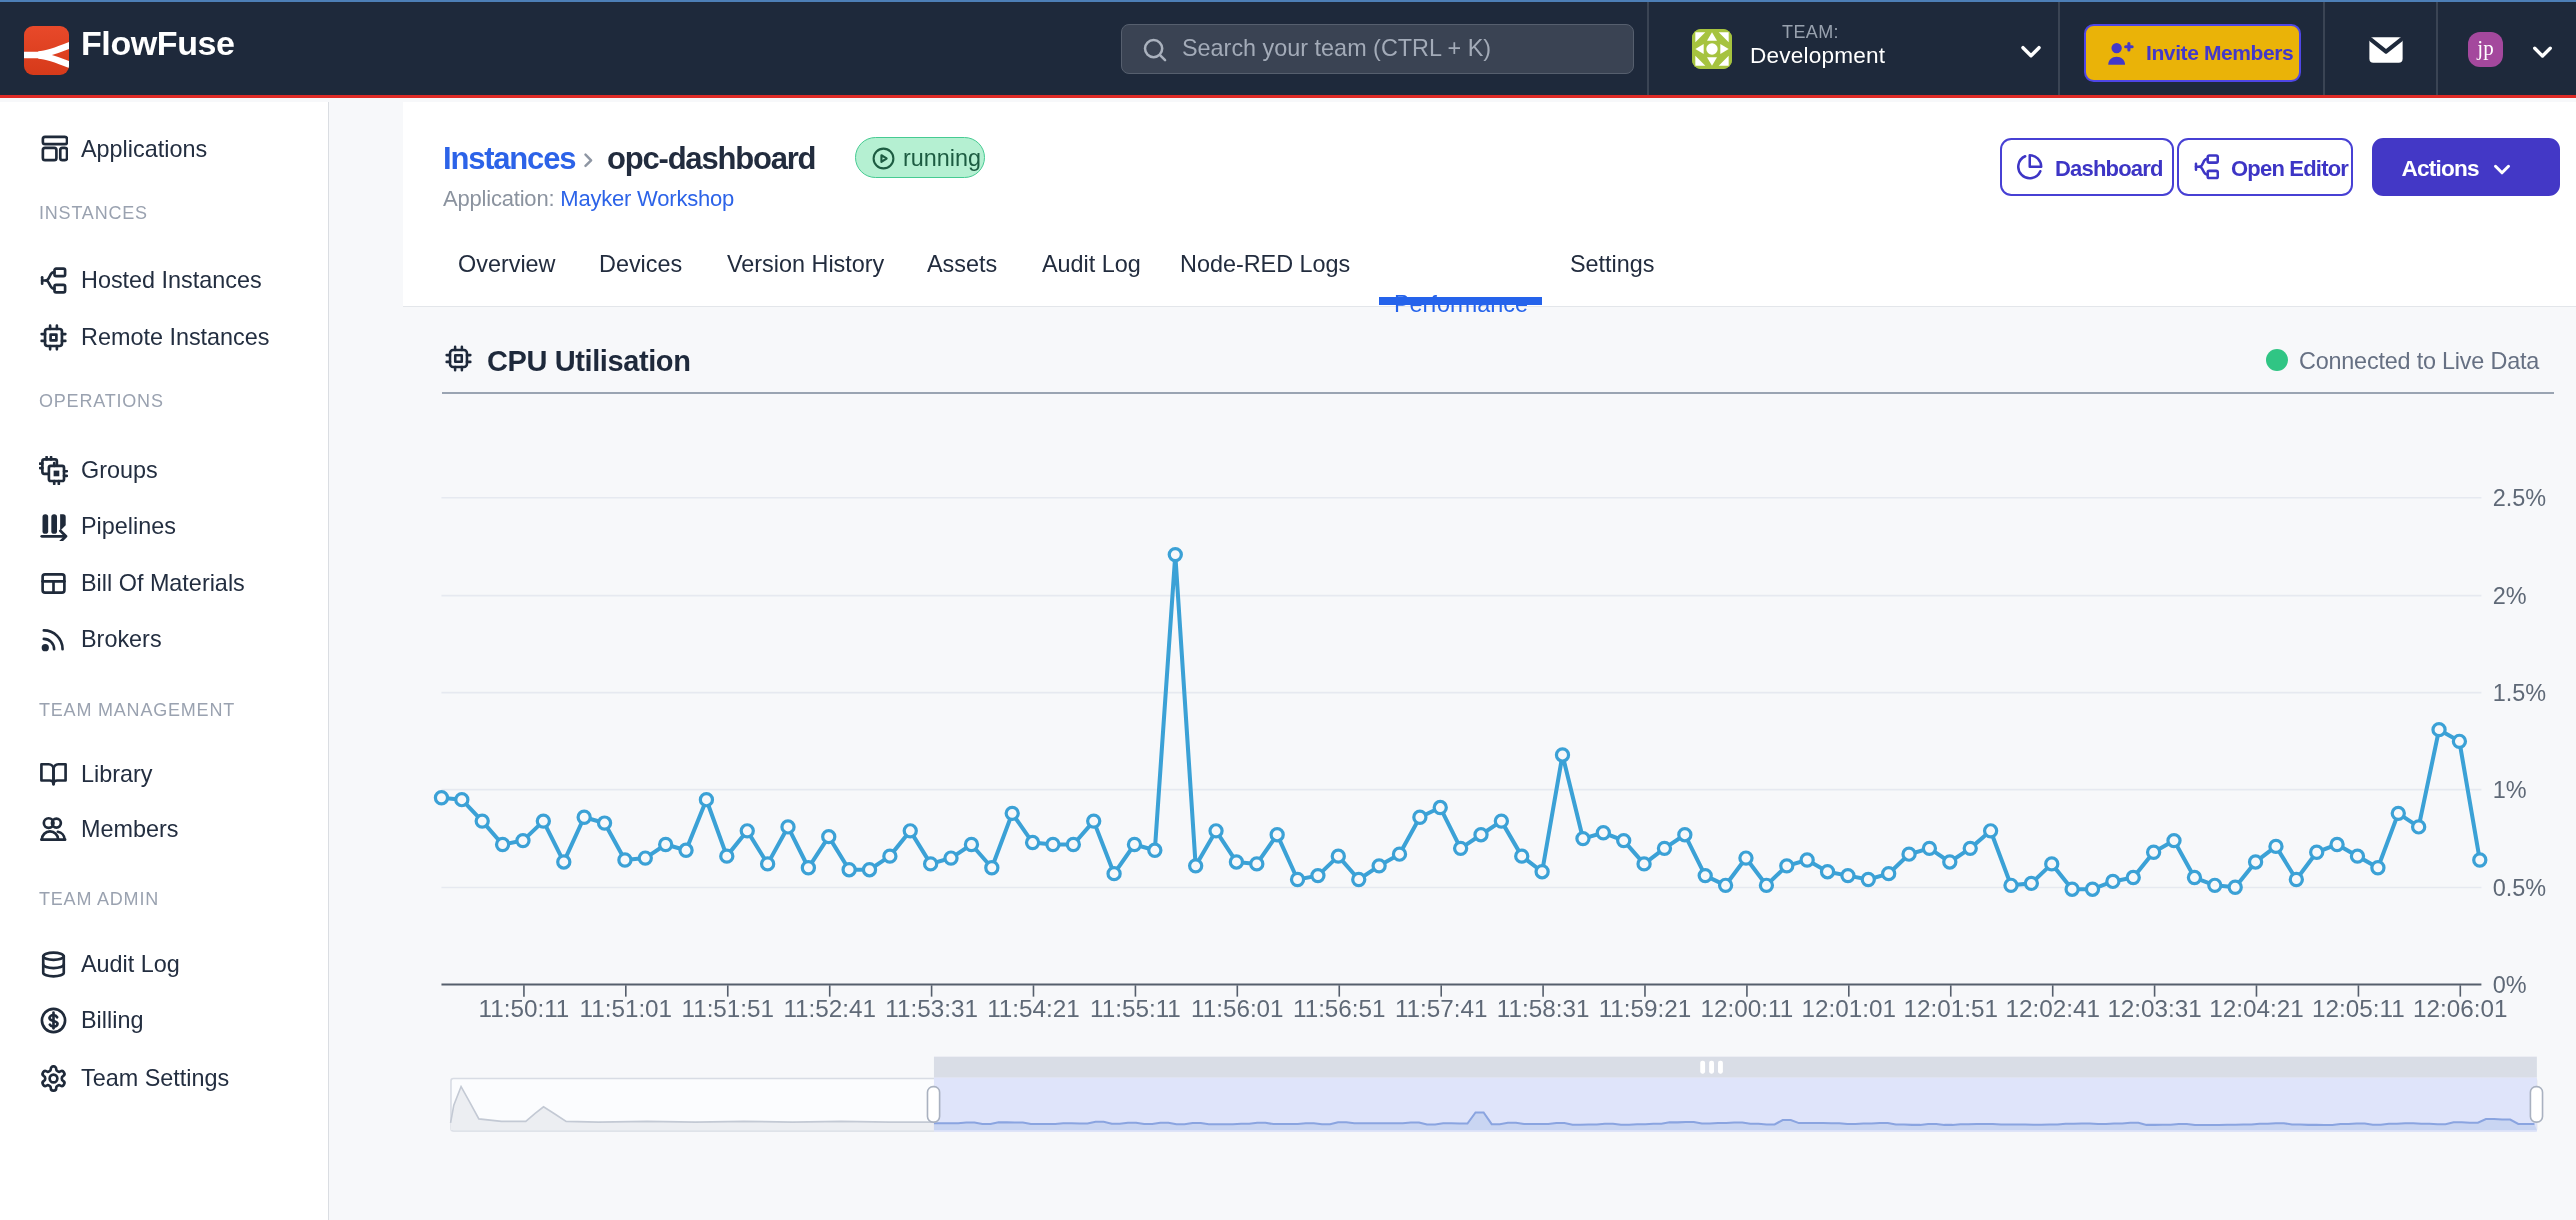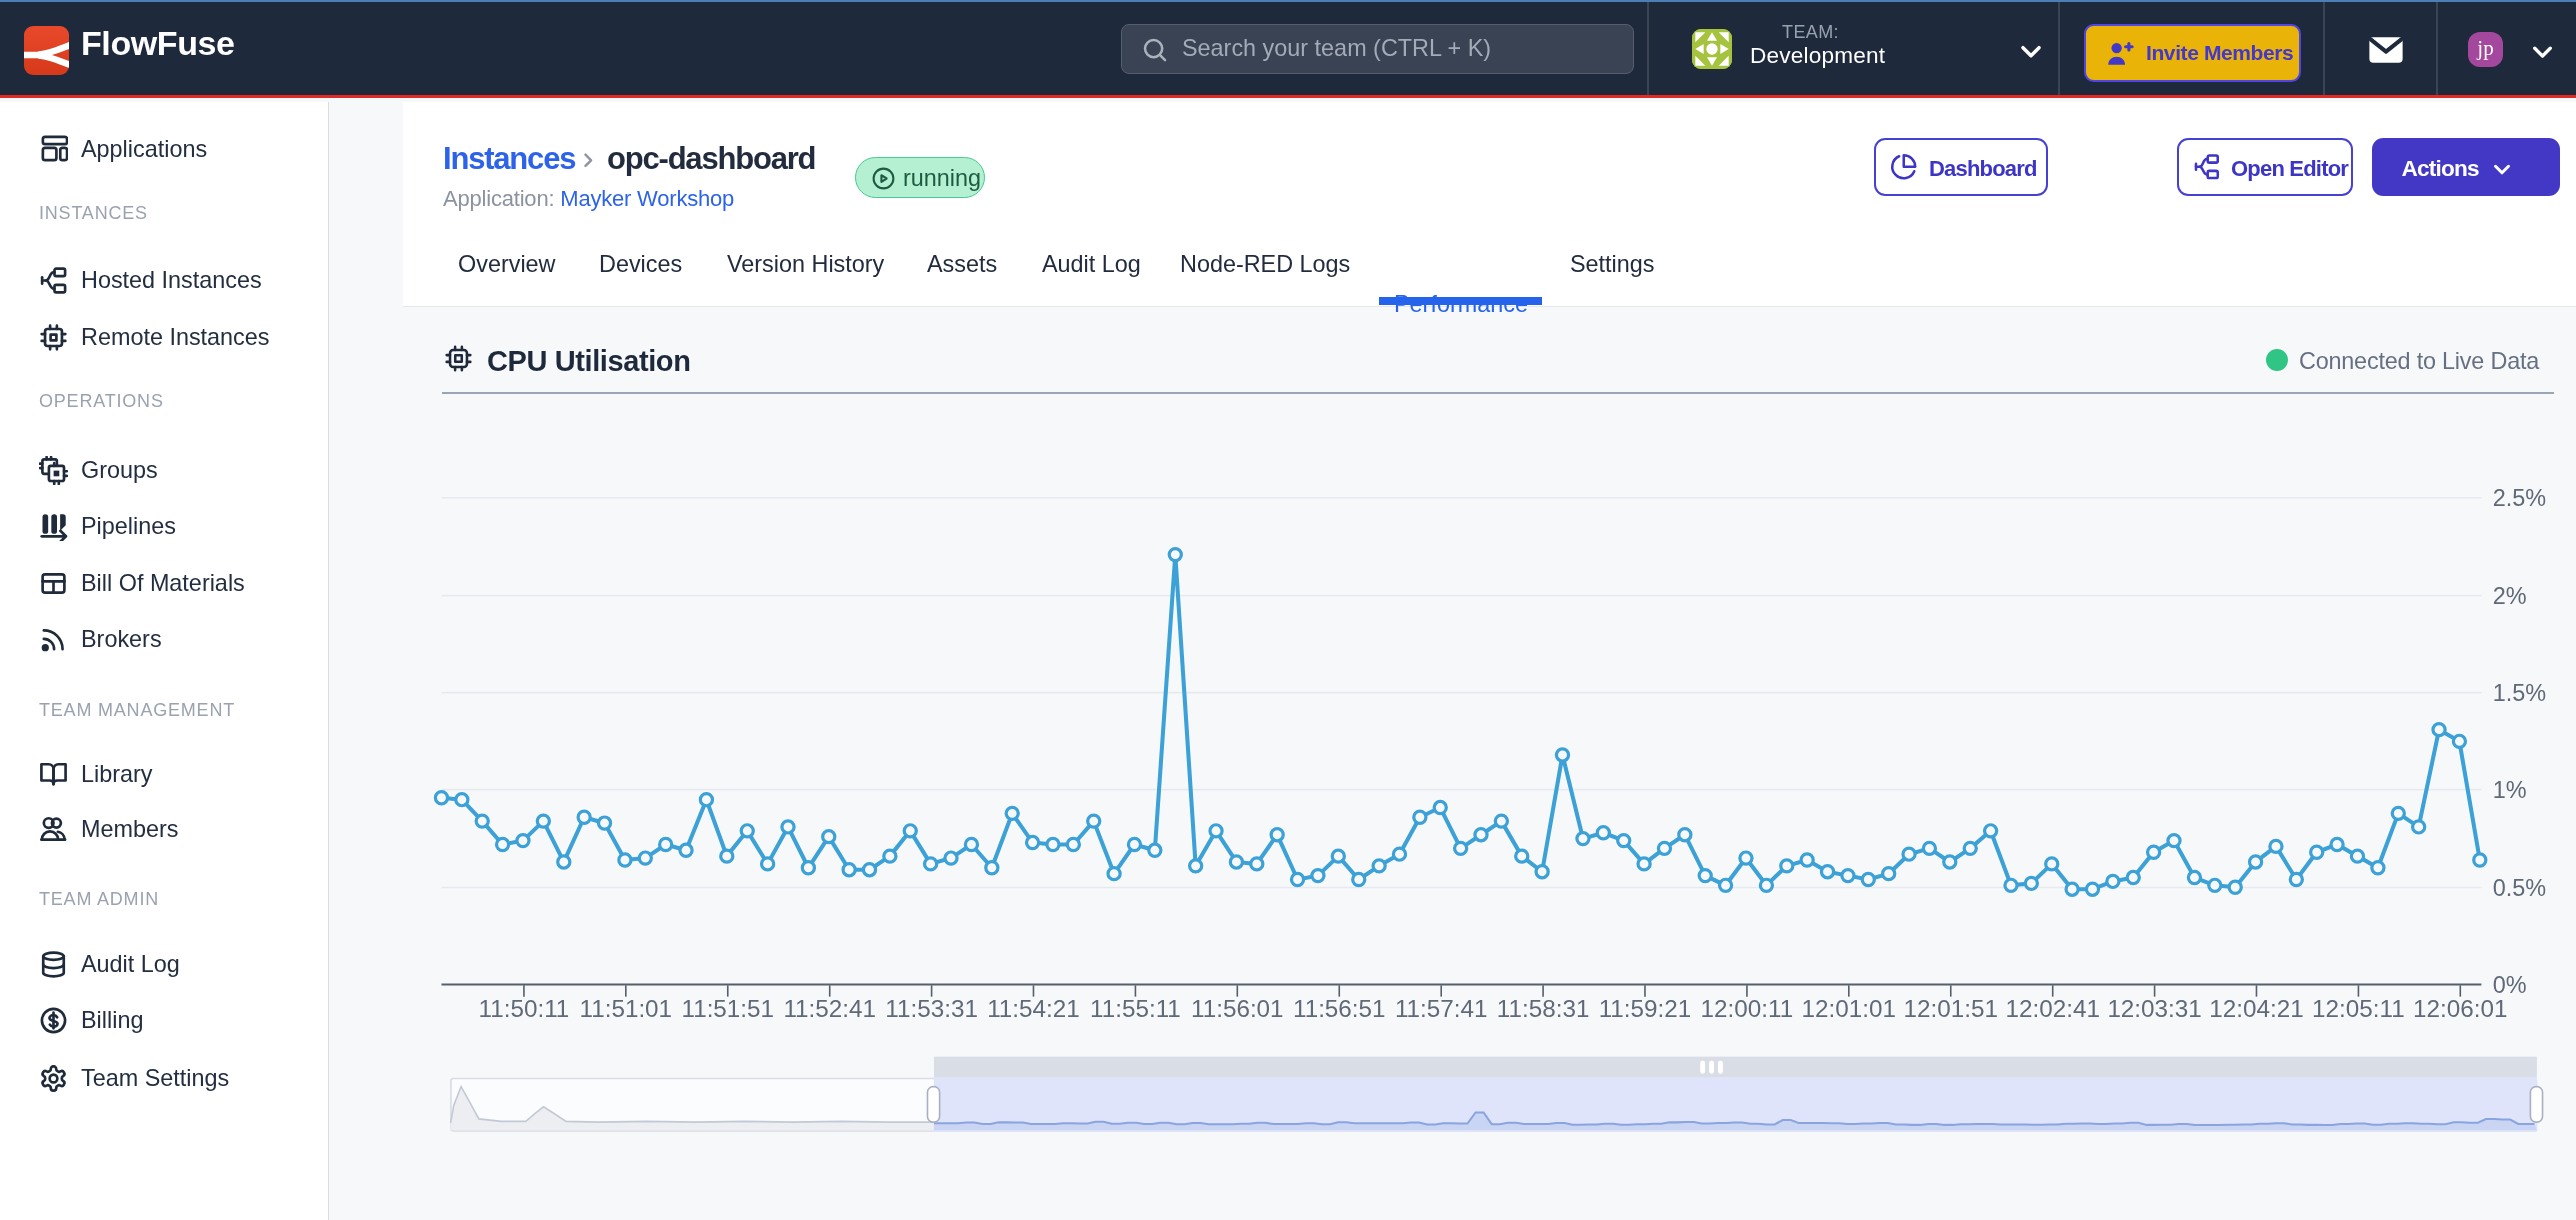--- a/index.html
+++ b/index.html
@@ -26,21 +26,21 @@
 #sidebar { position:absolute; left:0; top:102px; width:329px; height:1119px; background:#fff; border-right:1.6px solid #dadde2; }
 .sitem { position:absolute; left:39px; height:40px; display:flex; align-items:center; font-size:23.4px; color:#232e40; white-space:nowrap; }
 .sic { width:29px; height:29px; margin-right:13px; display:inline-flex; }
 .shdr { position:absolute; left:39px; font-size:18px; color:#9aa2b0; letter-spacing:0.8px; white-space:nowrap; }
 
 
 #mainhead { position:absolute; left:403px; top:102px; width:2173px; height:205px; background:#fff; border-bottom:1.6px solid #e3e6ea; }
 .crumb { position:absolute; top:141px; font-size:31px; font-weight:bold; color:#222c3e; white-space:nowrap; letter-spacing:-1.2px; }
 #appline { position:absolute; left:443px; top:186px; font-size:22px; color:#8b939f; letter-spacing:-0.2px; }
 #appline a { color:#2c63e8; text-decoration:none; }
-#runpill { position:absolute; left:855px; top:137px; width:130px; height:41px; background:#b5f0d2; border:1.6px solid #46cb92; border-radius:21px; color:#1d5c42; font-size:23.4px;margin-top:20px; }
+#runpill { position:absolute; left:855px; top:137px; width:130px; height:41px; background:#b5f0d2; border:1.6px solid #46cb92; border-radius:21px; color:#1d5c42; font-size:23.4px; }
 #runpill svg { position:absolute; left:14.6px; top:8px; }
 #runpill span { position:absolute; left:47px; top:6.5px; }
 .btn { position:absolute; top:138px; height:58px; border-radius:11.3px; border:2.4px solid #4740d4; background:#fff; color:#3d35c5; font-size:22px; font-weight:bold; letter-spacing:-0.8px; }
 .btn svg { position:absolute; left:13.7px; top:13px; }
 .btn span { position:absolute; top:16px; white-space:nowrap; }
 
 
 .tab { position:absolute; top:251px; font-size:23.4px; color:#222c3e; white-space:nowrap; }
 .tabon { color:#2563eb;margin-top:40px; }
 #tabline { position:absolute; left:1379px; top:297px; width:163px; height:8px; background:#2563eb; }
@@ -249,21 +249,21 @@
     </svg>
 <div class="crumb" style="left:607px">opc-dashboard</div>
 <div id="appline">Application: <a>Mayker Workshop</a></div>
 <div id="runpill">
       <svg width="25" height="25" viewBox="0 0 24 24" fill="none" stroke="#1d5c42" stroke-width="2" stroke-linecap="round" stroke-linejoin="round" style="">
         <circle cx="12" cy="12" r="9.5"></circle>
         <path d="M10 8.8l5 3.2-5 3.2z"></path>
       </svg>
       <span>running</span>
     </div>
-<div class="btn" style="left:1874px;width:174px">
+<div class="btn" style="left:2000px;width:174px">
       <svg width="27.5" height="27.5" viewBox="0 0 24 24" fill="none" stroke="#3d35c5" stroke-width="2.2" stroke-linecap="round" stroke-linejoin="round" style="">
         <path d="M21.21 15.89A10 10 0 1 1 8 2.83"></path>
         <path d="M22 12A10 10 0 0 0 12 2v10z"></path>
       </svg>
       <span style="left:53px">Dashboard</span>
     </div>
 <div class="btn" style="left:2177px;width:176px">
       <svg width="27.5" height="27.5" viewBox="0 0 24 24" fill="none" stroke="#3d35c5" stroke-width="2.2" stroke-linecap="round" stroke-linejoin="round" style="">
         <rect x="12.8" y="2.2" width="8.8" height="6.2" rx="1.4"></rect>
         <rect x="12.8" y="15.6" width="8.8" height="6.2" rx="1.4"></rect>

